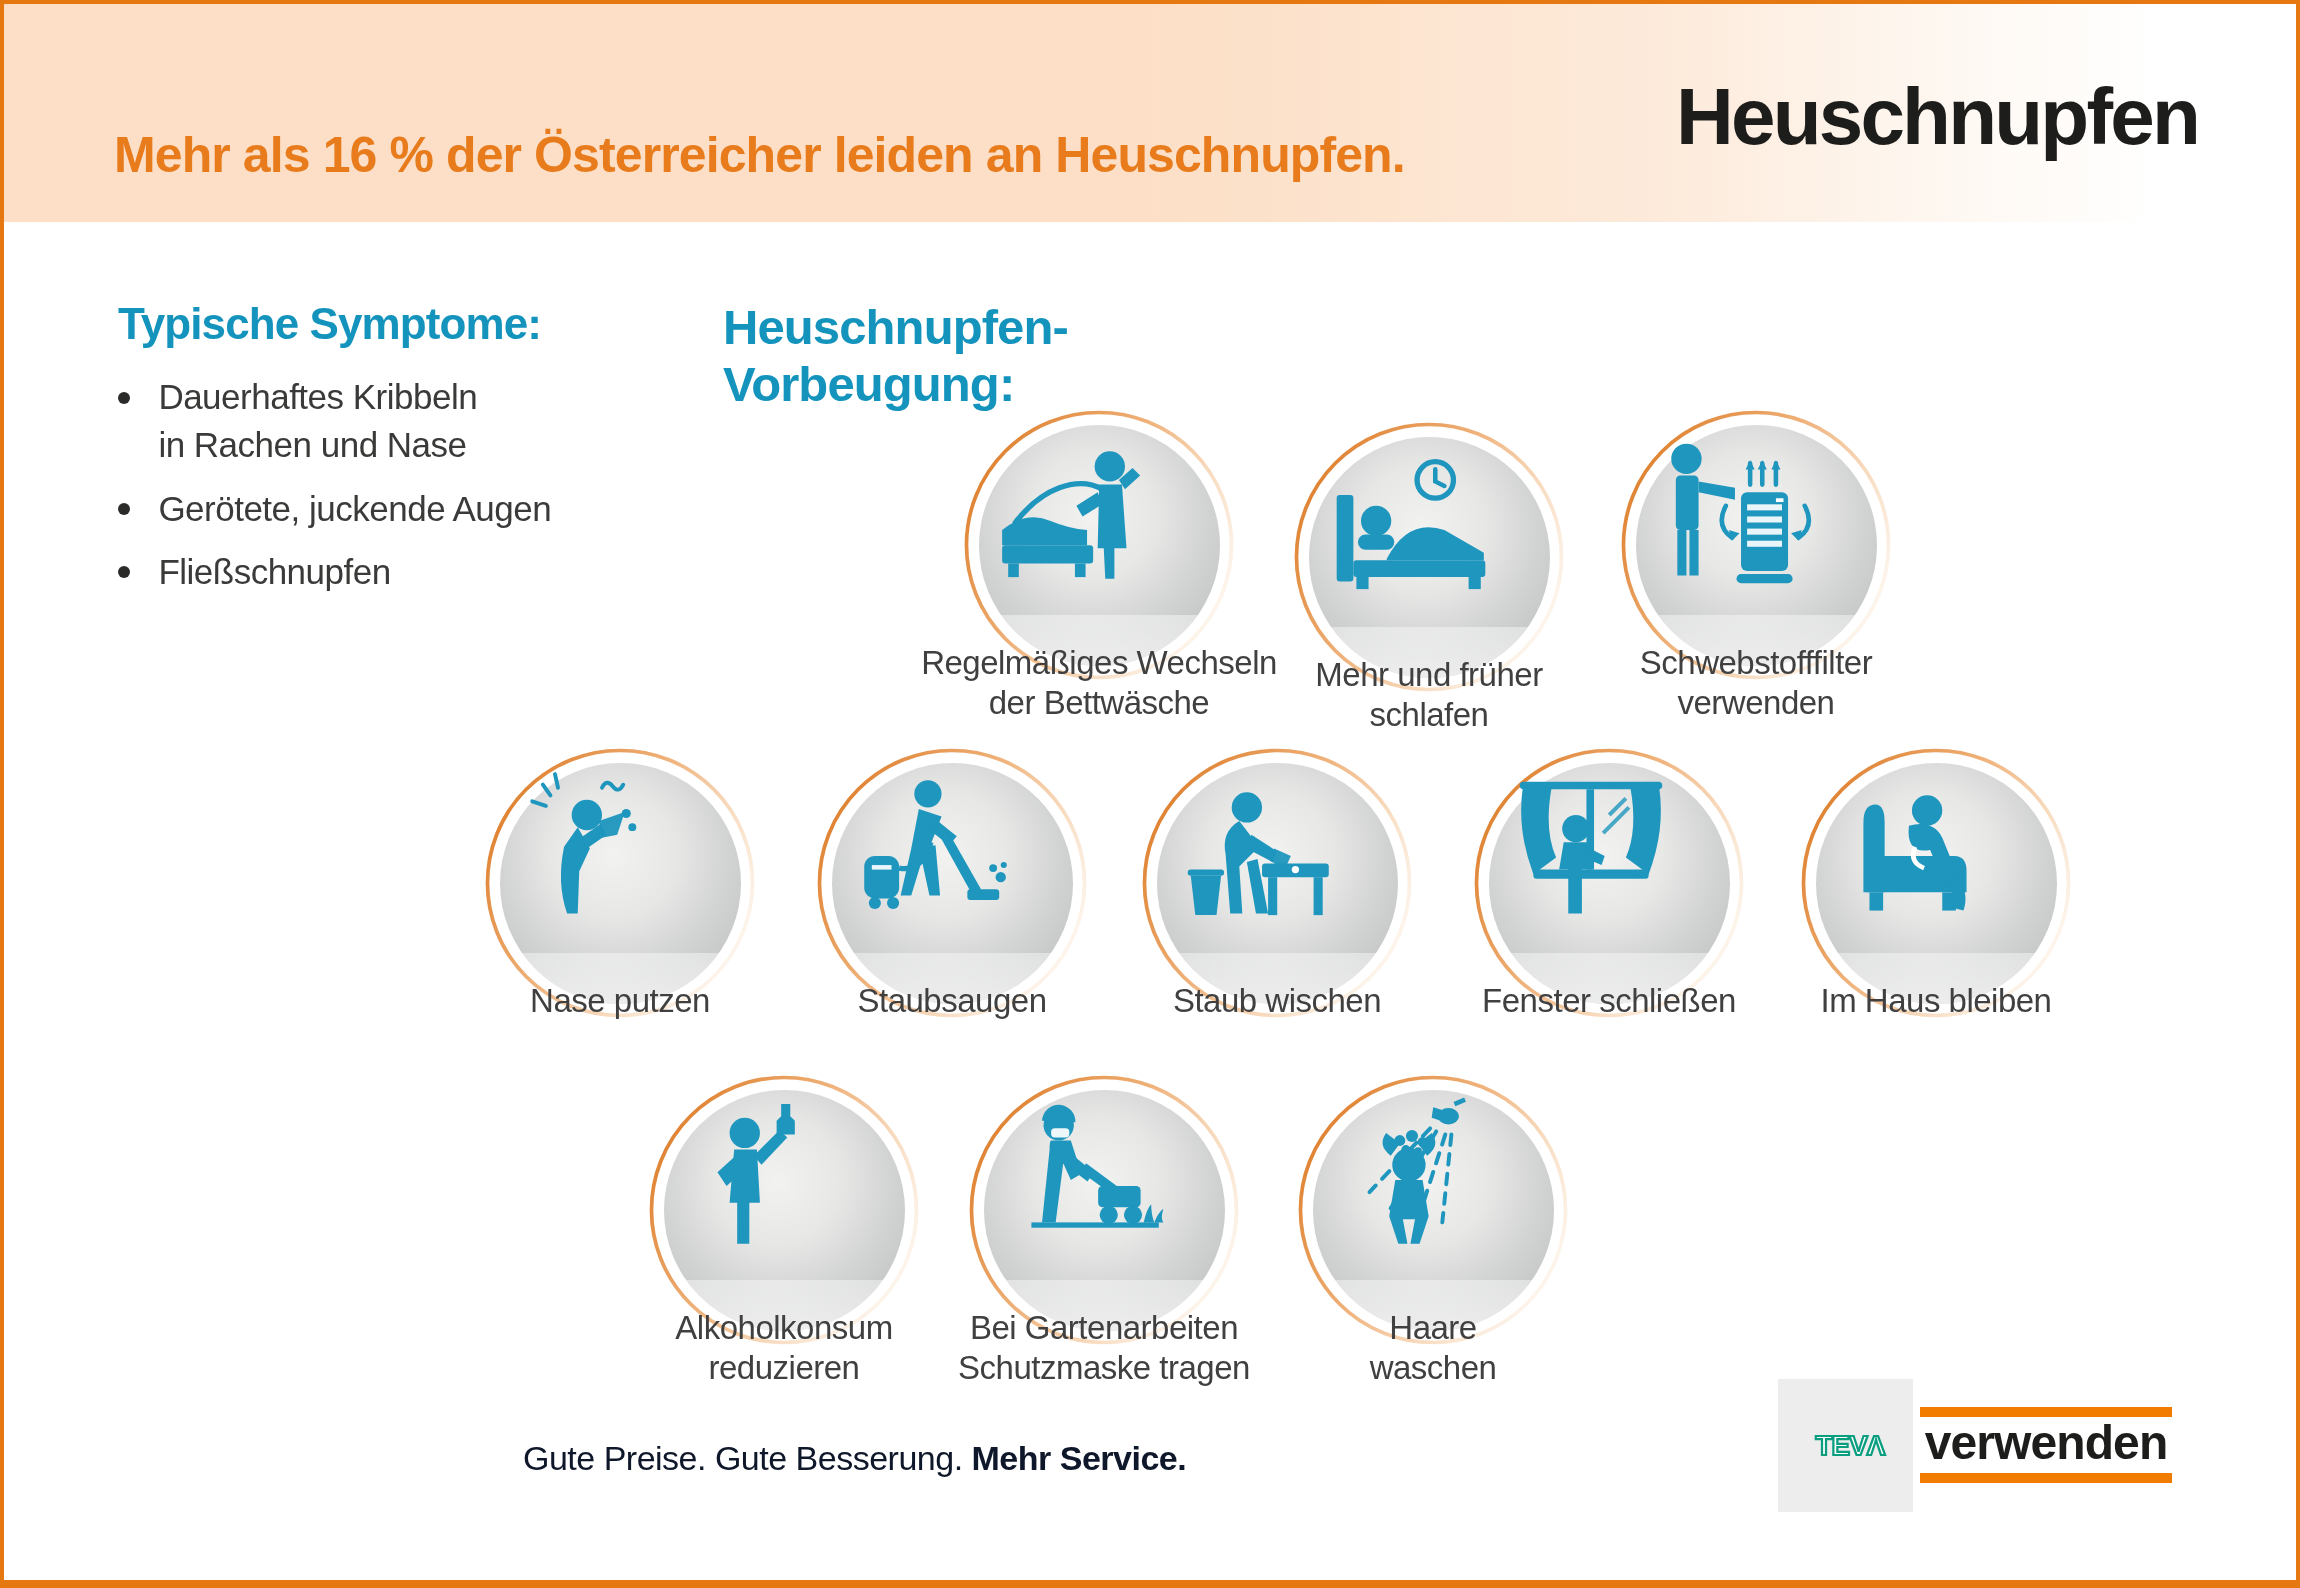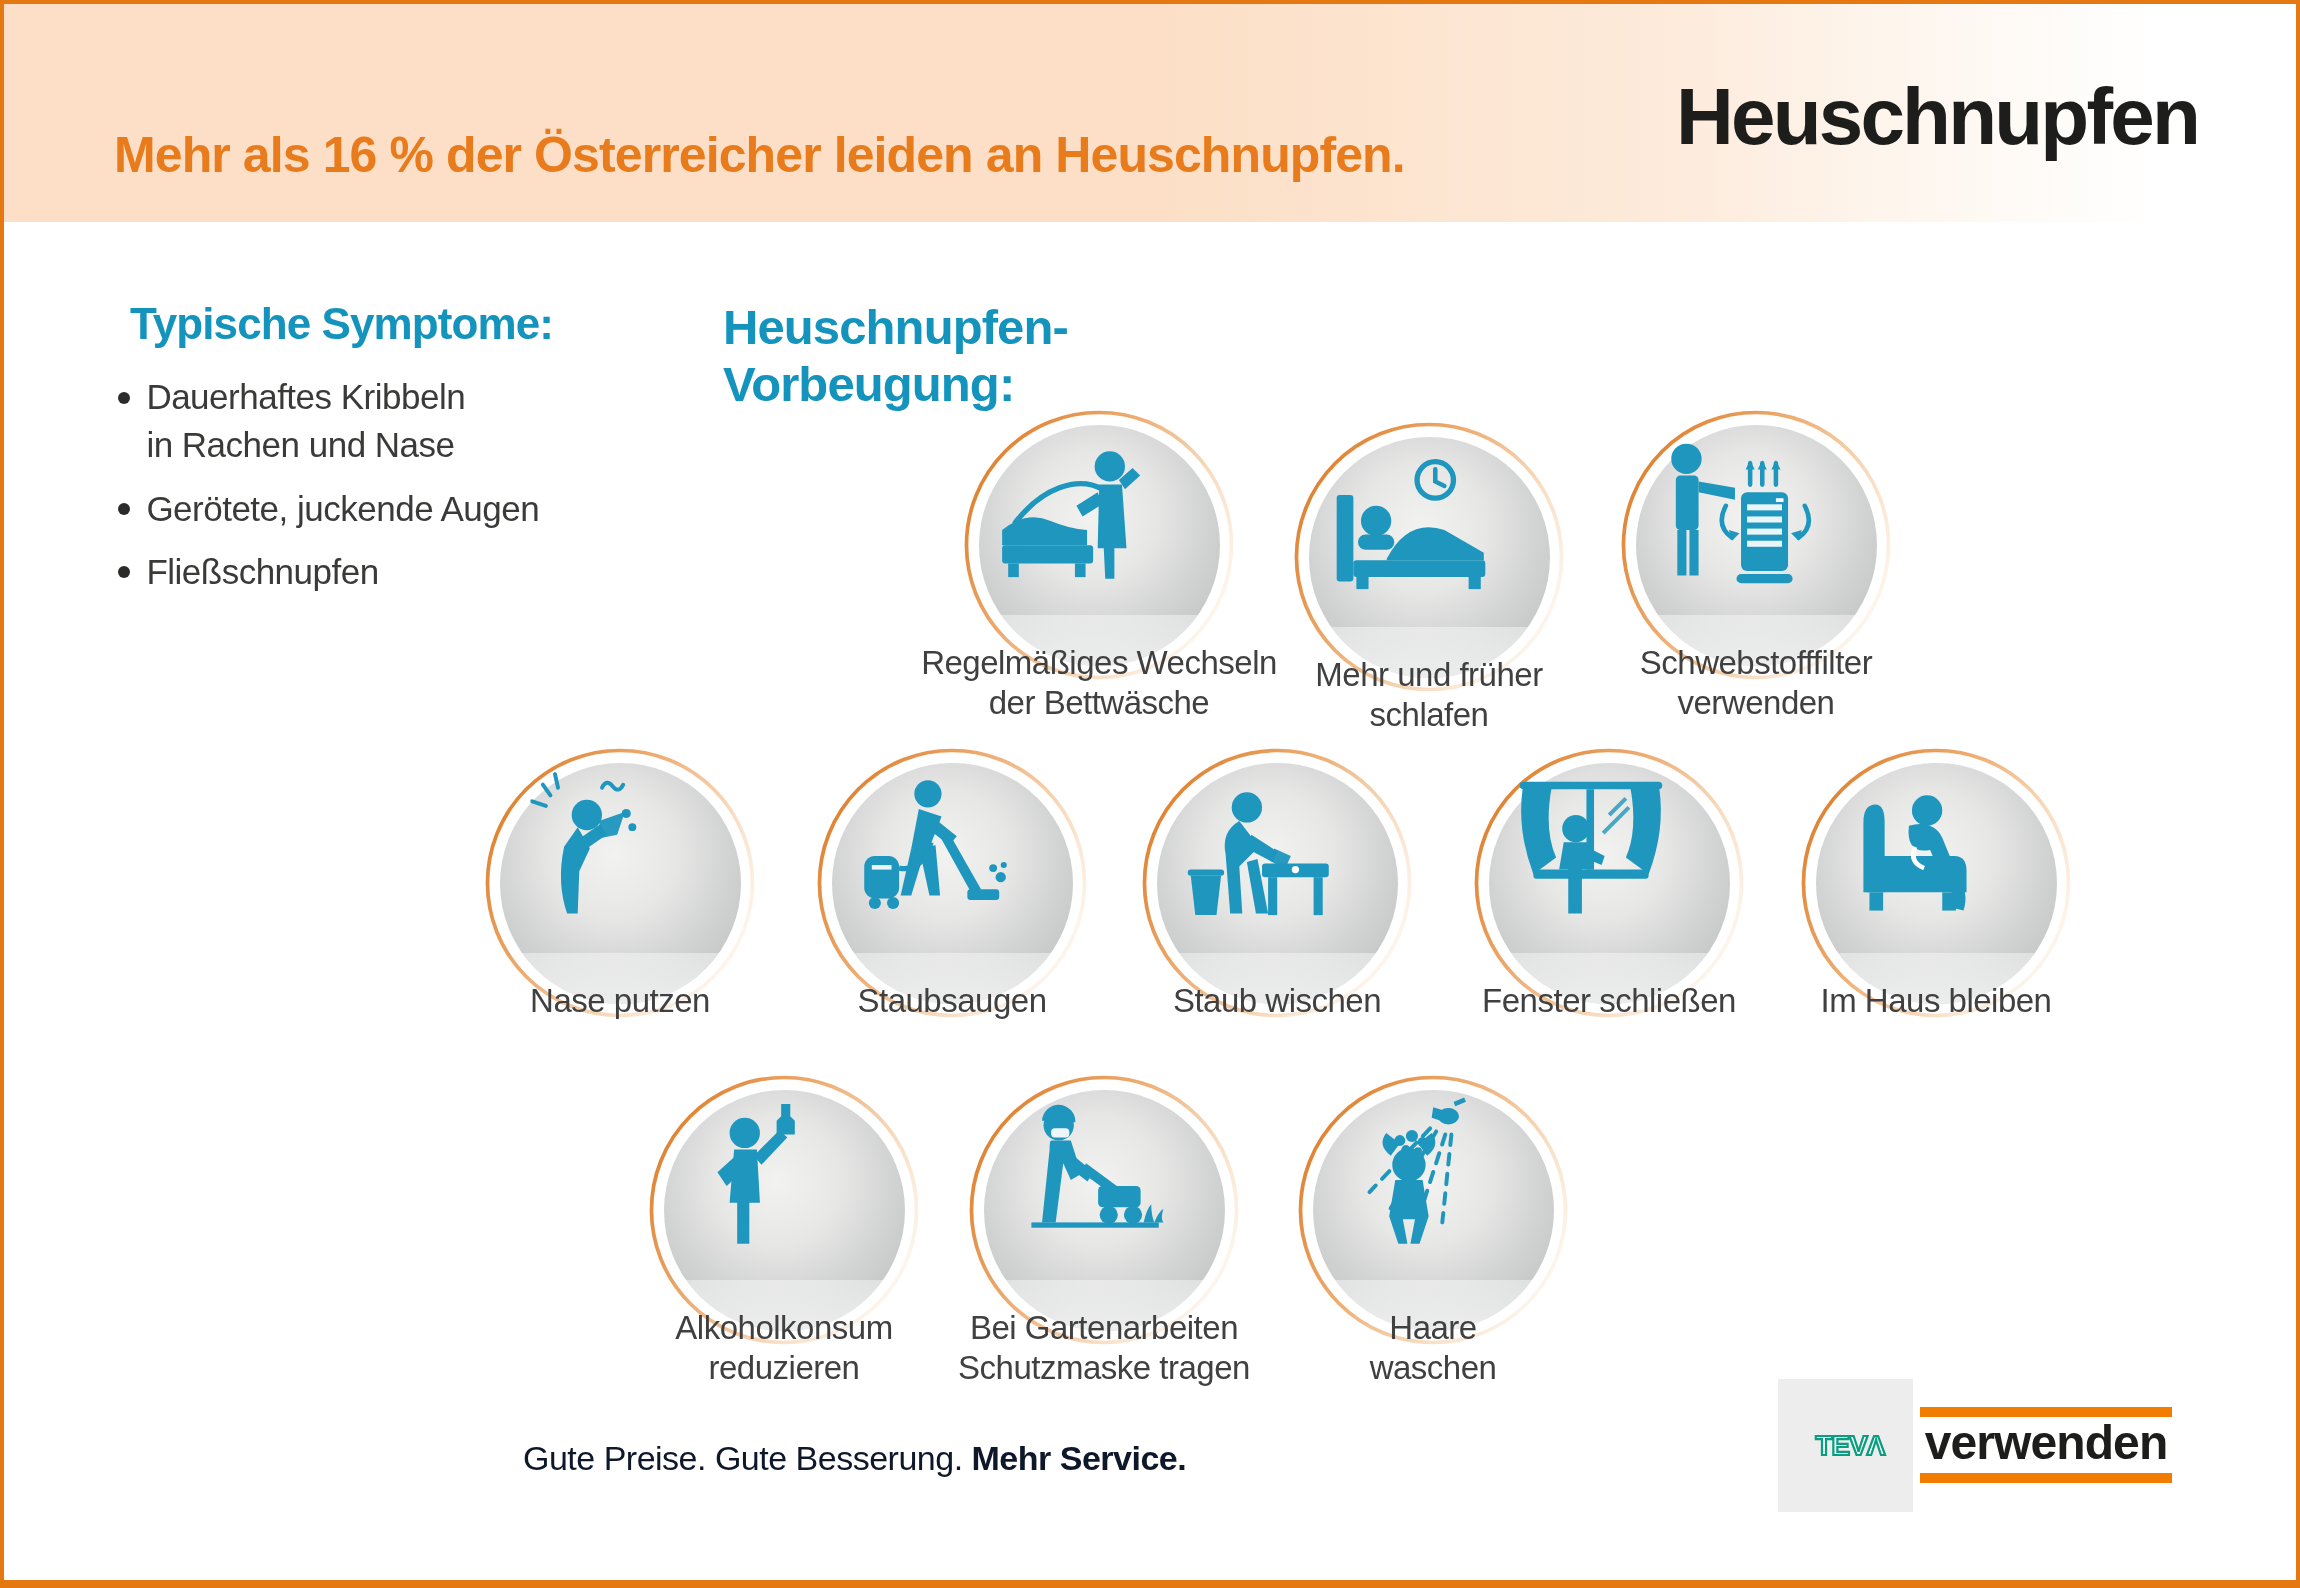--- a/index.html
+++ b/index.html
@@ -18,25 +18,25 @@
     position:absolute; left:110px; top:122px;
     font-size:50px; font-weight:bold; letter-spacing:-0.9px; color:#e87b1c; white-space:nowrap;
   }
   .brand-title{
     position:absolute; right:98px; top:67px;
     font-size:80px; font-weight:bold; letter-spacing:-2.8px; color:#1d1d1b; white-space:nowrap;
   }
   
   .symptoms{position:absolute; left:110px; top:295px; width:519px;}
   .symptoms h2{
-    margin:0 0 24px 16px; font-size:44px; font-weight:bold; letter-spacing:-0.9px; color:#1493bd;
+    margin:0 0 24px 4px; font-size:44px; font-weight:bold; letter-spacing:-0.9px; color:#1493bd;
   }
   .sym-item{display:flex; margin-bottom:15px; color:#3a3a39; font-size:35px; line-height:1.38; letter-spacing:-0.5px;}
   .sym-dot{width:12px; height:12px; border-radius:50%; background:#2b2b2a; margin:18.6px 16.7px 0 3.7px; flex:0 0 auto;}
-  .sym-lines span{display:block;}
+  .sym-lines span{display:block;margin-left:12px;}
   
   .prevention-head{
     position:absolute; left:719px; top:295px;
     font-size:49px; font-weight:bold; letter-spacing:-0.9px; color:#1493bd; line-height:1.17;
   }
   .prevention-head span{display:block;}
   
   .tile{position:absolute; width:334px;}
   .disc{position:relative; width:278px; height:278px; margin:0 auto;}
   .disc svg.ring{position:absolute; left:0; top:0; width:278px; height:278px;}

